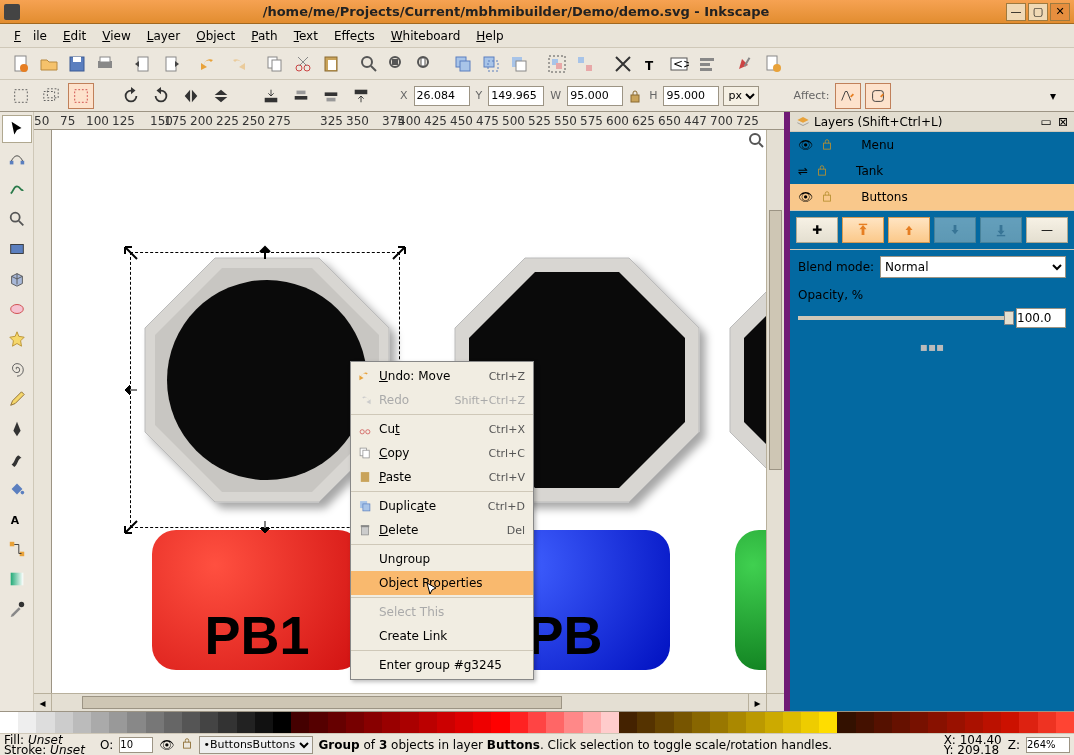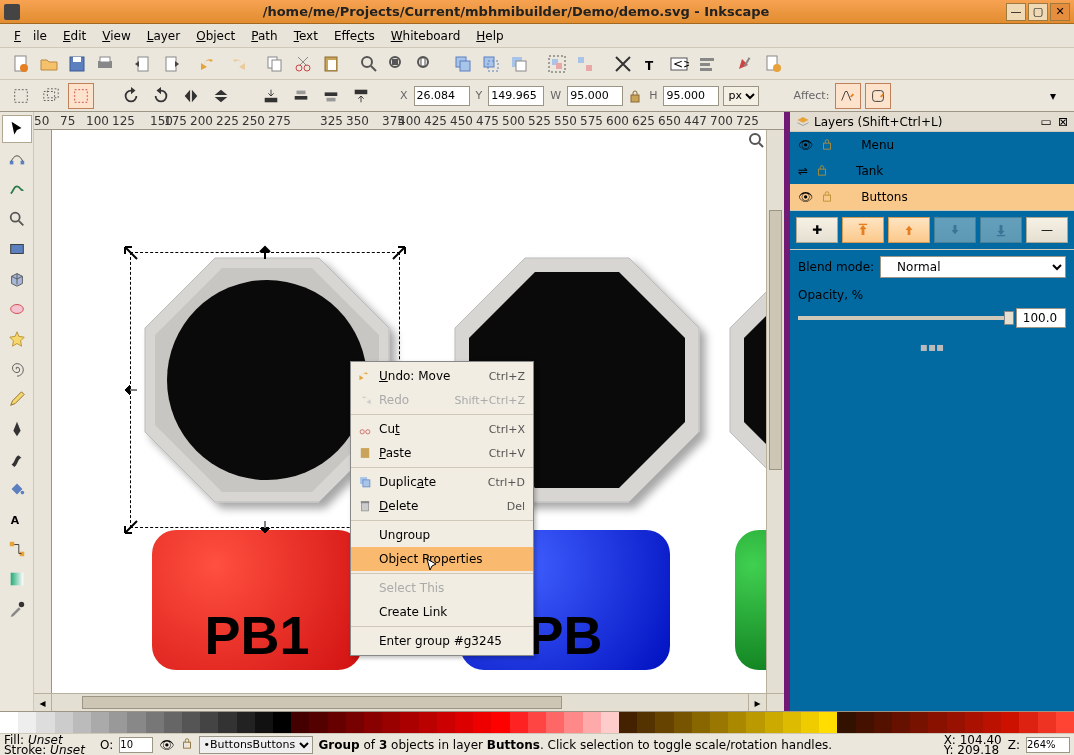--- a/index.html
+++ b/index.html
@@ -63,26 +63,26 @@
 .layerspanel .hdr { height: 20px; display: flex; align-items: center; padding: 0 6px; background: #e2ddd0; border-bottom: 1px solid #cfc8b8; }
 .layerspanel .hdr svg { margin-right: 4px; }
 .layerlist { }
 .layeritem { display: flex; align-items: center; height: 26px; padding: 0 8px; gap: 8px; }
 .layeritem.sel { background: #f9c88b; }
 .layerbtns { display: flex; gap: 4px; padding: 6px; border-top: 1px solid #cfc8b8; border-bottom: 1px solid #cfc8b8;}
 .layerbtns .lb { flex: 1; height: 26px; border: 1px solid #b0a890; background: linear-gradient(#f6f1e5,#e4dfd0); display:flex;align-items:center;justify-content:center; cursor:pointer;}
 .layerbtns .lb.act { background:linear-gradient(#ffe4c2,#fbc98a); border-color:#d89a50;}
 .layerbtns .lb.dis { opacity:.4;}
 .blendrow { display: flex; align-items: center; padding: 6px 8px; gap: 6px; }
-.blendrow select { flex: 1; height: 22px; border: 1px solid #9c9484; background: #fff; padding-left: 12px; }
+.blendrow select { flex: 1; height: 22px; border: 1px solid #9c9484; background: #fff; }
 .opacrow { padding: 4px 8px; }
 .opacslider { display: flex; align-items: center; gap: 6px; padding: 2px 8px 8px; }
 .opacslider .track { flex: 1; height: 4px; background: #cfc8b8; position: relative; }
 .opacslider .knob { position: absolute; right: -4px; top: -5px; width: 10px; height: 14px; background: #e4dfd0; border: 1px solid #888; }
-.opacslider input { width: 50px; height: 20px; border: 1px solid #9c9484; text-align: center; padding-right: 2px; }
+.opacslider input { width: 50px; height: 20px; border: 1px solid #9c9484; text-align: left; padding-right: 2px; }
 
 
 .palette { height: 22px; display: flex; border-top: 1px solid #9c9484; }
 .palette .sw { flex: 1; height: 100%; }
 
 
 .statusbar { height: 22px; display: flex; align-items: center; background: #ece7dd; border-top: 1px solid #cfc8b8; padding: 0 4px; font-size: 11px; gap: 6px; }
 .statusbar .fill { width: 90px; line-height: 10px; font-size: 10px; }
 .statusbar .msg { flex: 1; overflow: hidden; white-space: nowrap; }
 .statusbar input { width: 34px; height: 16px; font-size: 10px; border: 1px solid #9c9484; }
@@ -584,20 +584,30 @@
           <hr>
           <div class="mi">
               <span class="ico">
                 <svg width="14" height="14" viewBox="0 0 20 20">
                   <circle cx="6" cy="14" r="3" fill="none" stroke="#c44"></circle>
                   <circle cx="14" cy="14" r="3" fill="none" stroke="#c44"></circle>
                 </svg>
               </span>
               <span class="lbl">Cu<u>t</u></span>
               <span class="acc">Ctrl+X</span>
+            </div>
+          <div class="mi">
+              <span class="ico">
+                <svg width="14" height="14" viewBox="0 0 20 20">
+                  <rect x="3" y="3" width="9" height="11" fill="#fff" stroke="#888"></rect>
+                  <rect x="7" y="6" width="9" height="11" fill="#fff" stroke="#888"></rect>
+                </svg>
+              </span>
+              <span class="lbl"><u>C</u>opy</span>
+              <span class="acc">Ctrl+C</span>
             </div>
           <div class="mi">
               <span class="ico">
                 <svg width="14" height="14" viewBox="0 0 20 20">
                   <rect x="4" y="3" width="12" height="14" fill="#c9a35a"></rect>
                 </svg>
               </span>
               <span class="lbl"><u>P</u>aste</span>
               <span class="acc">Ctrl+V</span>
             </div>

